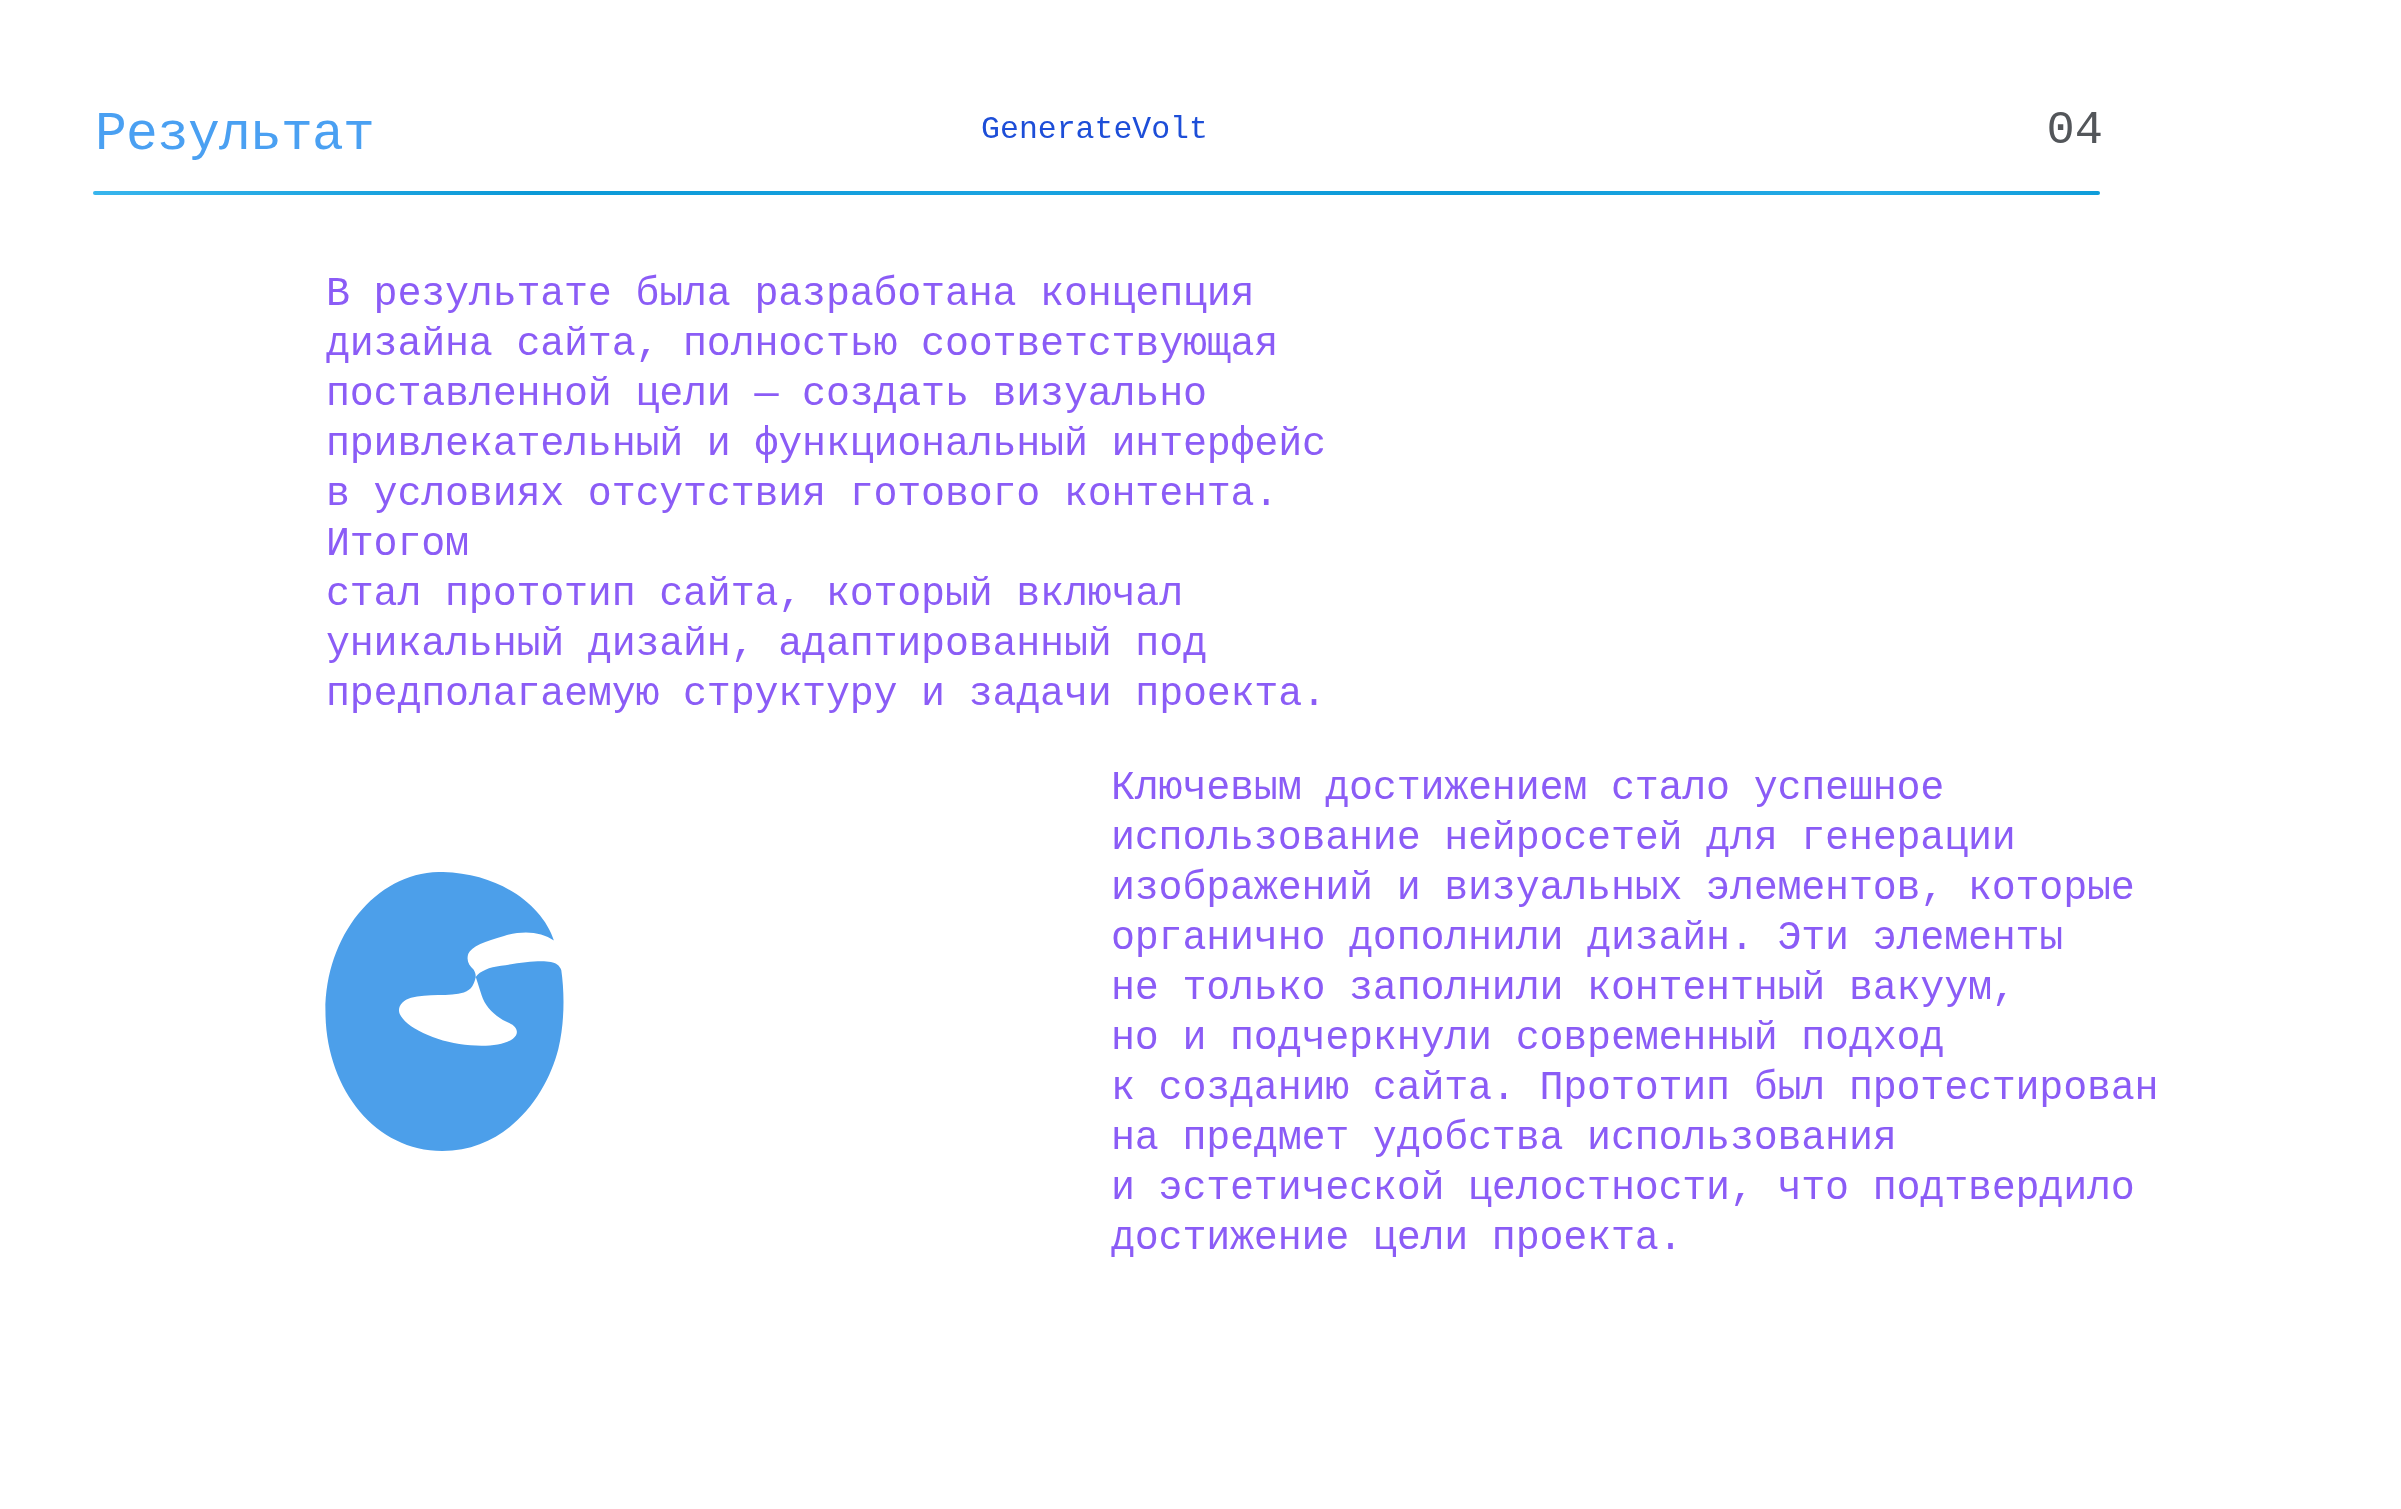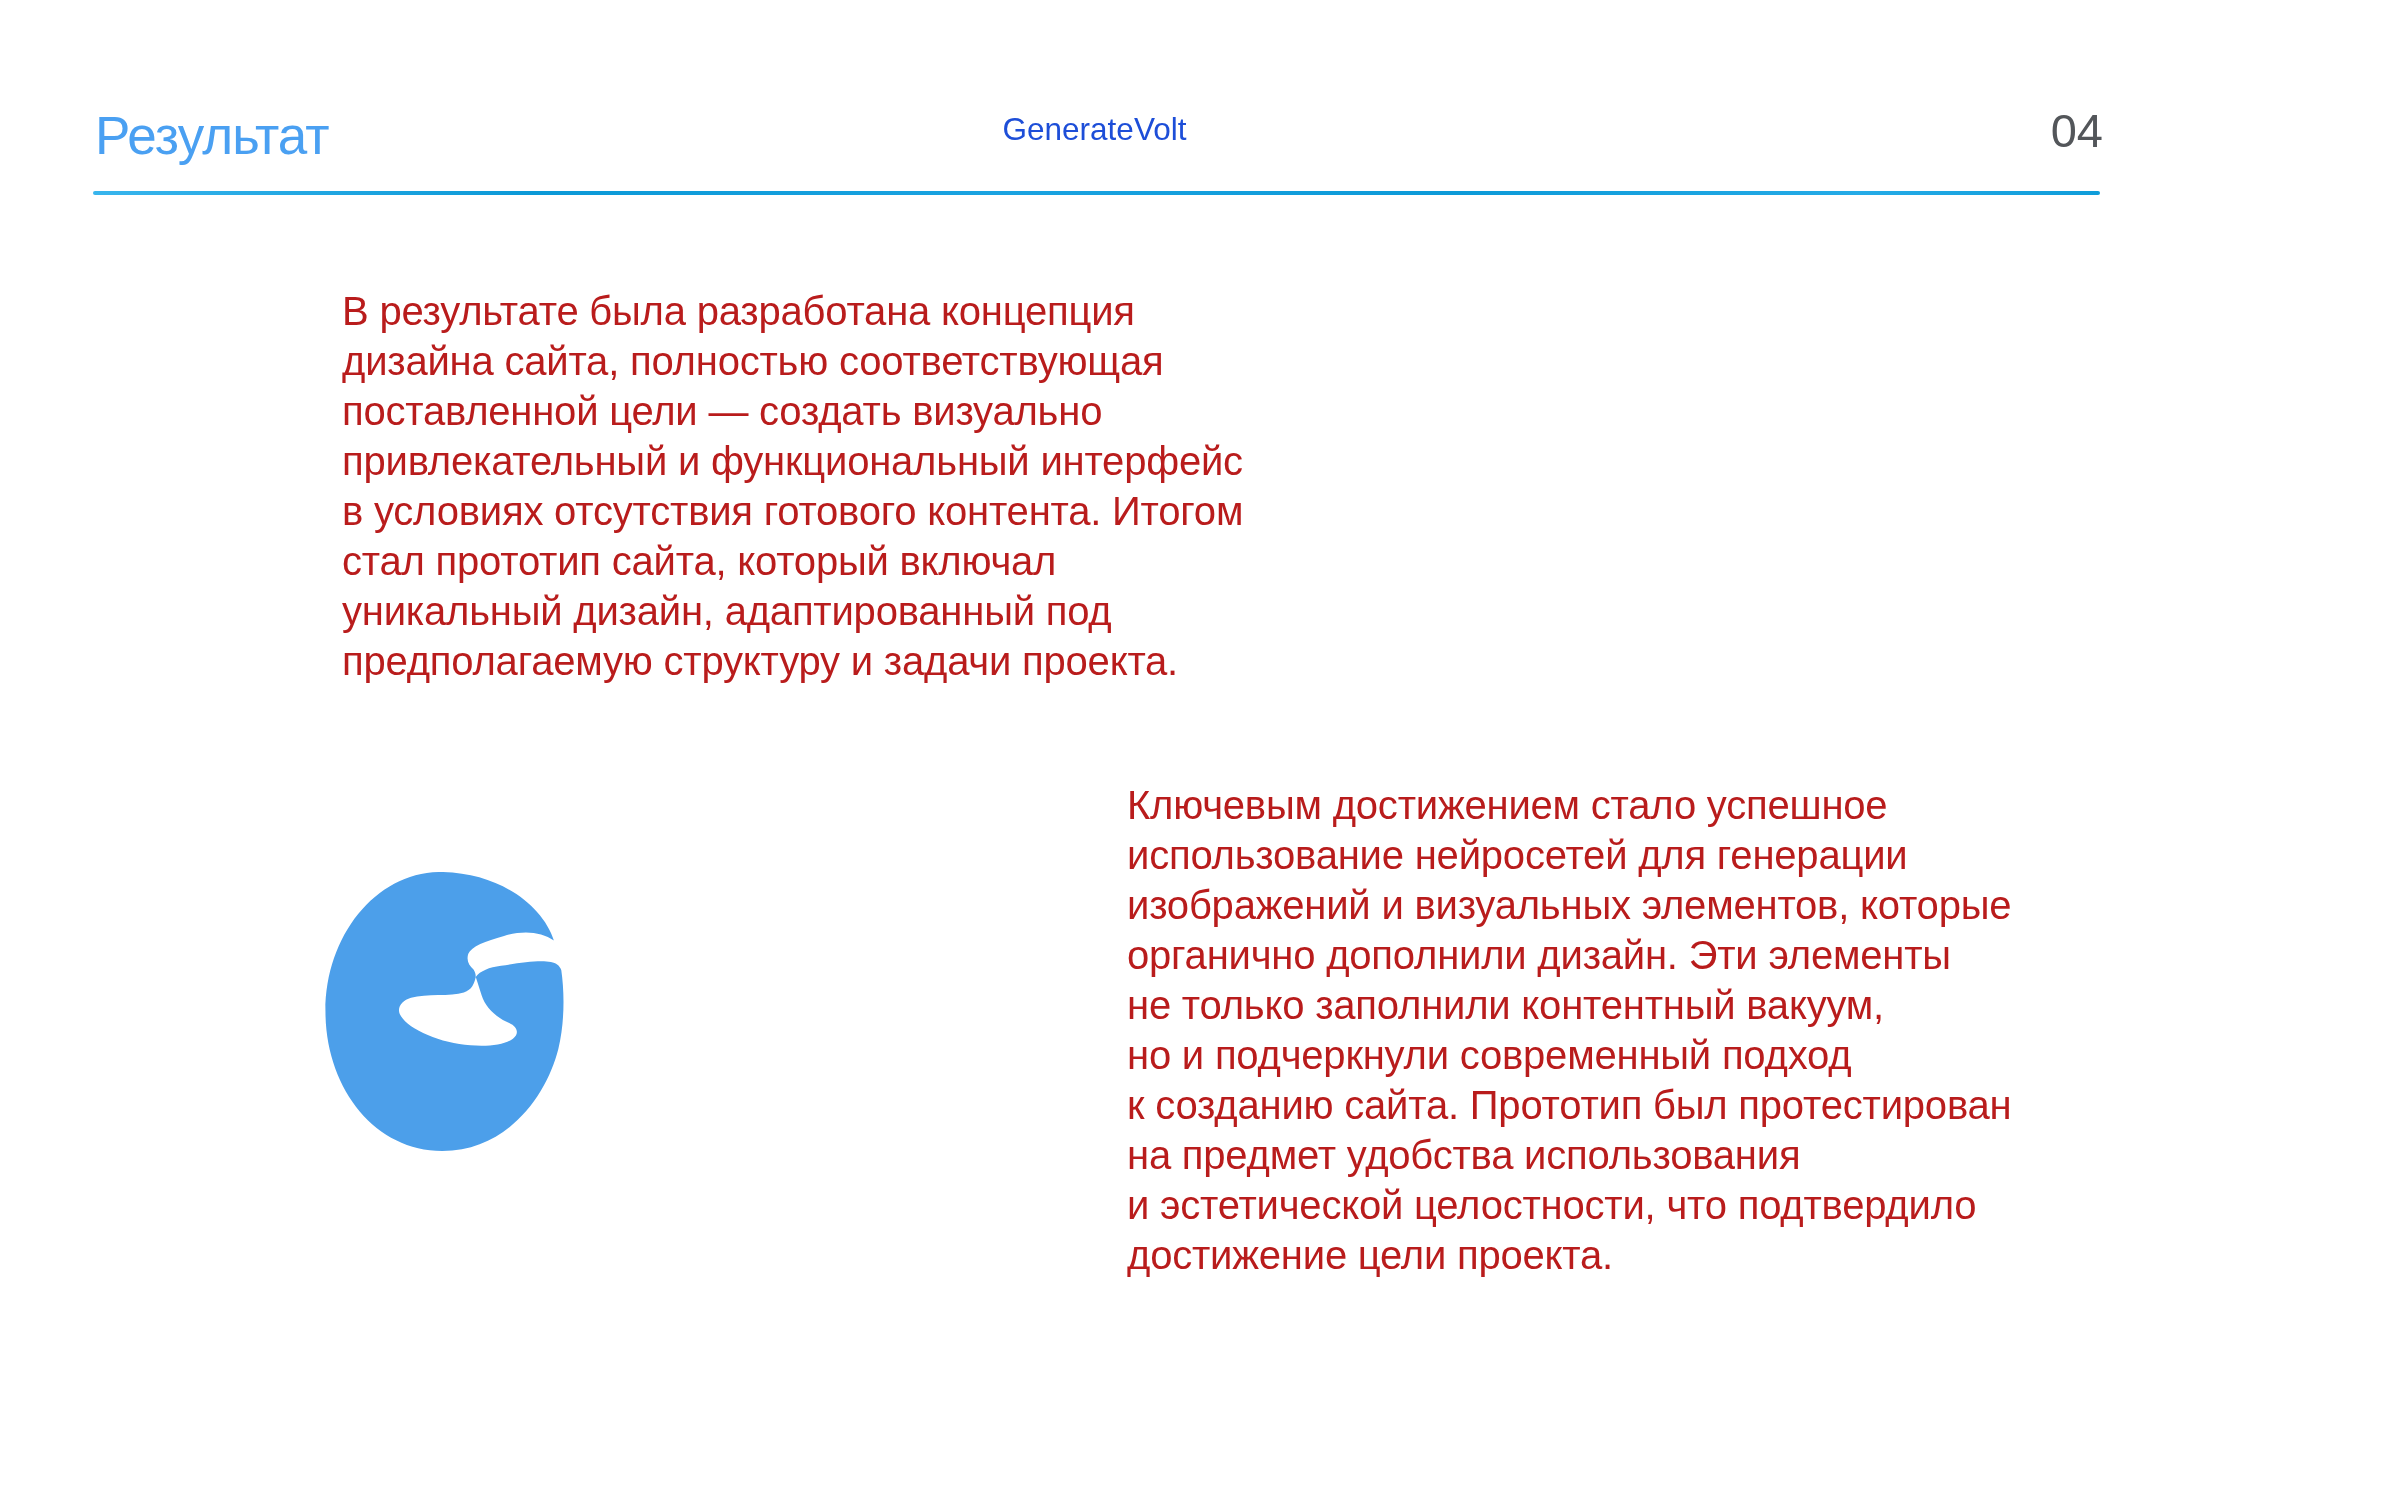--- a/index.html
+++ b/index.html
@@ -6,21 +6,21 @@
     margin: 0;
     padding: 0;
     background: #ffffff;
   }
   .page {
     position: relative;
     width: 2189px;
     height: 1510px;
     background: #ffffff;
     overflow: hidden;
-    font-family: Liberation Sans, sans-serif;
+    font-family: Liberation Mono, monospace;
   }
 
   
   .page-title {
     position: absolute;
     left: 95px;
     top: 109px;
     font-size: 53px;
     line-height: 1;
     font-weight: 400;
@@ -63,26 +63,26 @@
       #0b99d7 22%,
       #1aa3e1 45%,
       #0c9ad8 68%,
       #25abe7 88%,
       #0f9dda 100%);
   }
 
   
   .para {
     position: absolute;
-    margin: 16px;
+    margin: 0;
     font-size: 40px;
     line-height: 50px;
     font-weight: 400;
     letter-spacing: -0.2px;
-    color: #b91c1c;
+    color: #8b5cf6;
     white-space: pre-line;
   }
   .para-left {
     left: 326px;
     top: 270px;
     width: 1051px;
   }
   .para-right {
     left: 1111px;
     top: 764px;

